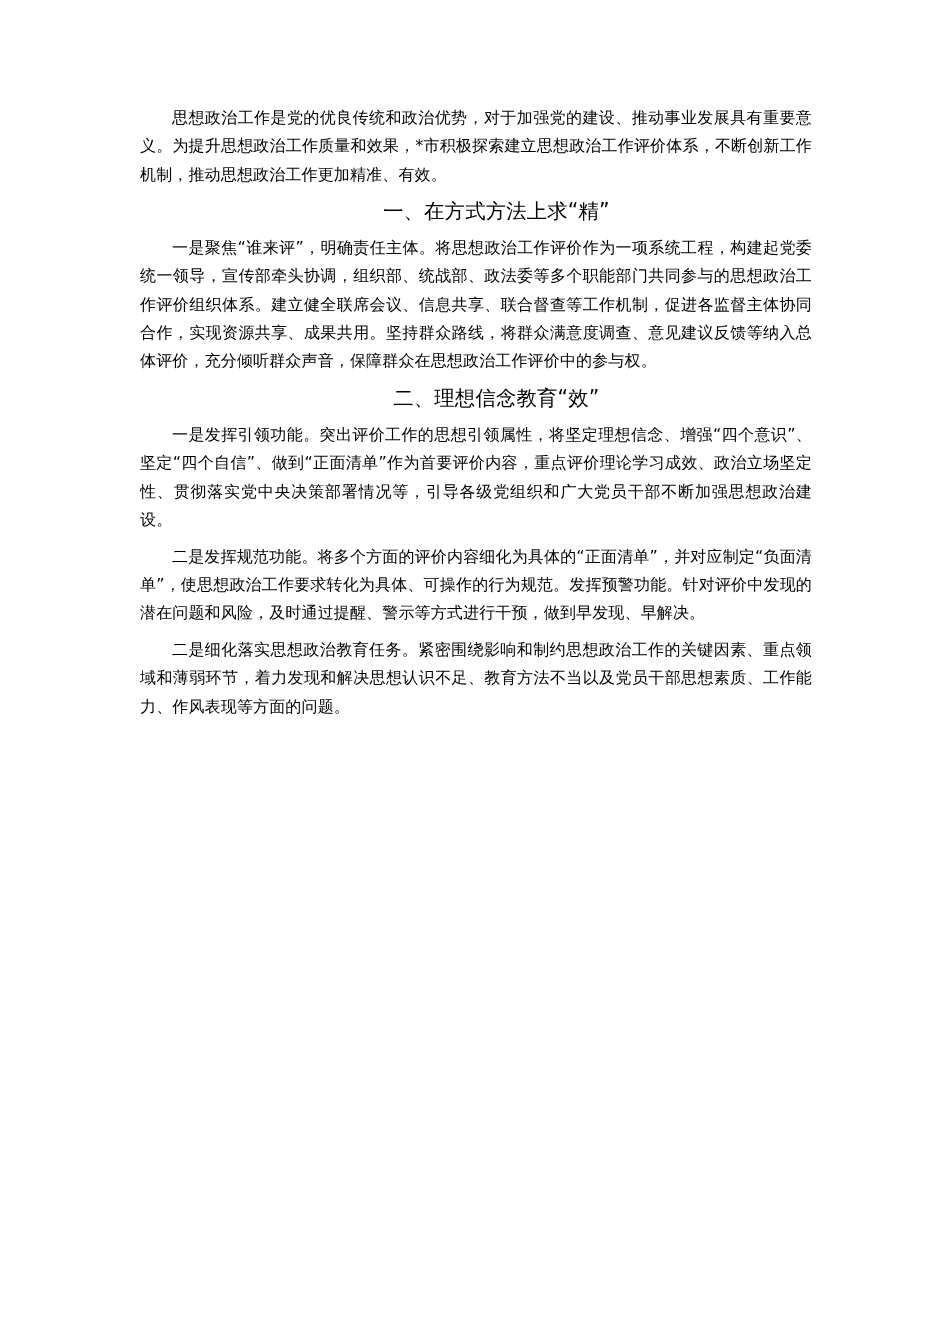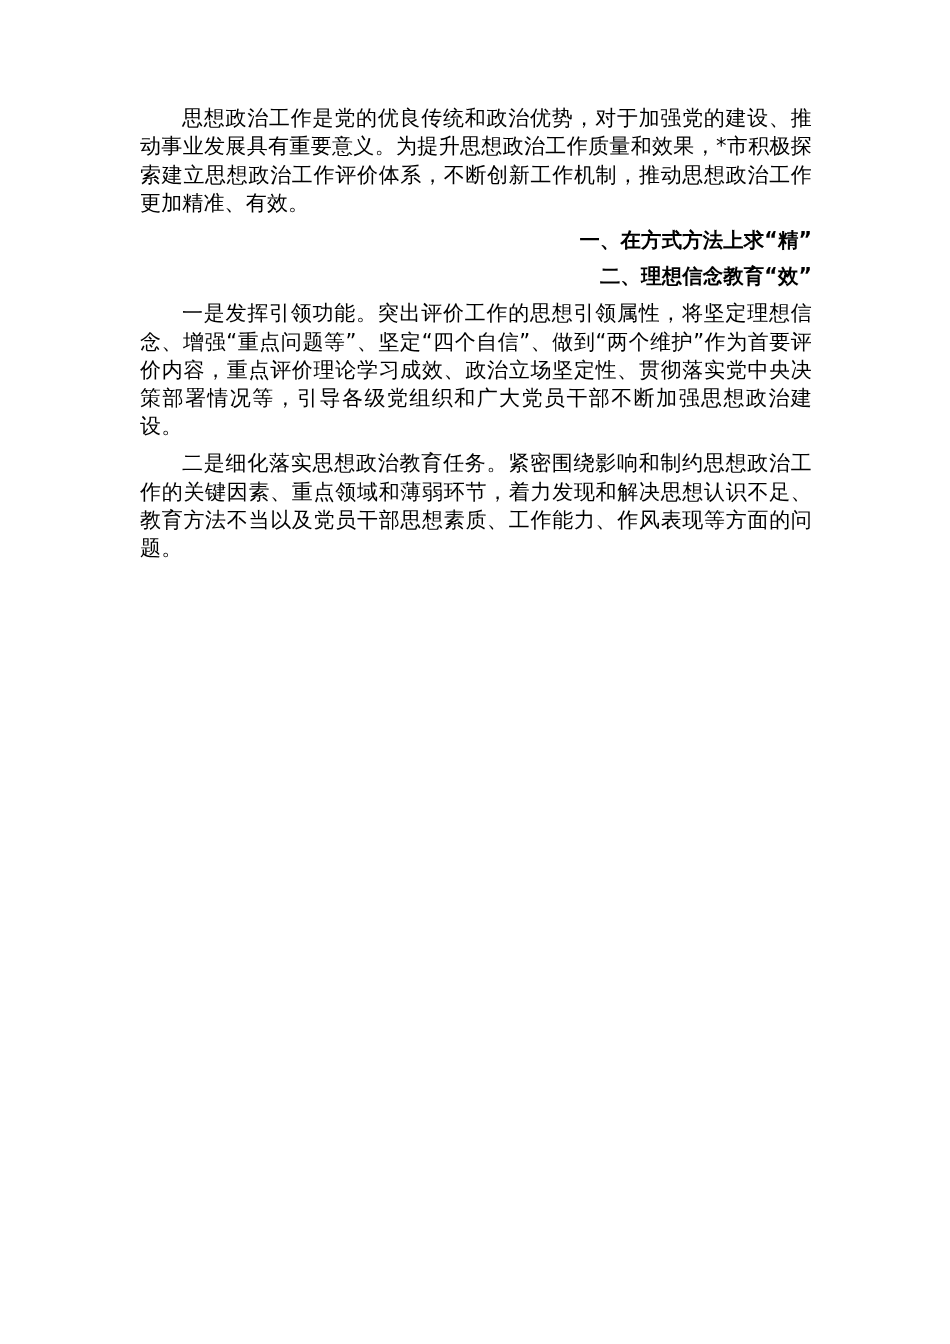--- a/index.html
+++ b/index.html
@@ -23,60 +23,62 @@
     height: 1344px;
     background: #ffffff;
   }
   .text-column {
     position: absolute;
     left: 140px;
     top: 104px;
     width: 672px;
   }
   .para {
-    font-size: 21px;
+    font-size: 16px;
     line-height: 28.3px;
     text-align: justify;
     text-justify: inter-ideograph;
     text-indent: 2em;
     margin: 0 0 8.5px 0;
     letter-spacing: 0.15px;
     word-break: break-all;
     font-weight: 500;
   }
   .para:last-child {
     margin-bottom: 0;
   }
   .heading {
     font-size: 20.4px;
     line-height: 28.3px;
     text-indent: 2em;
     margin: 0 0 8.5px 0;
-    font-weight: 700;
+    font-weight: 400;
     letter-spacing: 0.15px;
-    text-align: right;
+    text-align: center;
   }
 </style>
 </head>
 <body>
 
 <div class="page">
   <div class="text-column">
 
     <p class="para">思想政治工作是党的优良传统和政治优势，对于加强党的建设、推动事业发展具有重要意义。为提升思想政治工作质量和效果，*市积极探索建立思想政治工作评价体系，不断创新工作机制，推动思想政治工作更加精准、有效。</p>
 
     <p class="heading">一、在方式方法上求“精”</p>
 
+    <p class="para">一是聚焦“谁来评”，明确责任主体。将思想政治工作评价作为一项系统工程，构建起党委统一领导，宣传部牵头协调，组织部、统战部、政法委等多个职能部门共同参与的思想政治工作评价组织体系。建立健全联席会议、信息共享、联合督查等工作机制，促进各监督主体协同合作，实现资源共享、成果共用。坚持群众路线，将群众满意度调查、意见建议反馈等纳入总体评价，充分倾听群众声音，保障群众在思想政治工作评价中的参与权。</p>
 
 
 
     <p class="heading">二、理想信念教育“效”</p>
 
-    <p class="para">一是发挥引领功能。突出评价工作的思想引领属性，将坚定理想信念、增强“重点问题等”、坚定“四个自信”、做到“两个维护”作为首要评价内容，重点评价理论学习成效、政治立场坚定性、贯彻落实党中央决策部署情况等，引导各级党组织和广大党员干部不断加强思想政治建设。</p>
+    <p class="para">一是发挥引领功能。突出评价工作的思想引领属性，将坚定理想信念、增强“四个意识”、坚定“四个自信”、做到“正面清单”作为首要评价内容，重点评价理论学习成效、政治立场坚定性、贯彻落实党中央决策部署情况等，引导各级党组织和广大党员干部不断加强思想政治建设。</p>
 
+    <p class="para">二是发挥规范功能。将多个方面的评价内容细化为具体的“正面清单”，并对应制定“负面清单”，使思想政治工作要求转化为具体、可操作的行为规范。发挥预警功能。针对评价中发现的潜在问题和风险，及时通过提醒、警示等方式进行干预，做到早发现、早解决。</p>
 
 
 
 
     <p class="para">二是细化落实思想政治教育任务。紧密围绕影响和制约思想政治工作的关键因素、重点领域和薄弱环节，着力发现和解决思想认识不足、教育方法不当以及党员干部思想素质、工作能力、作风表现等方面的问题。</p>
 
   </div>
 </div>
 
 </body></html>

